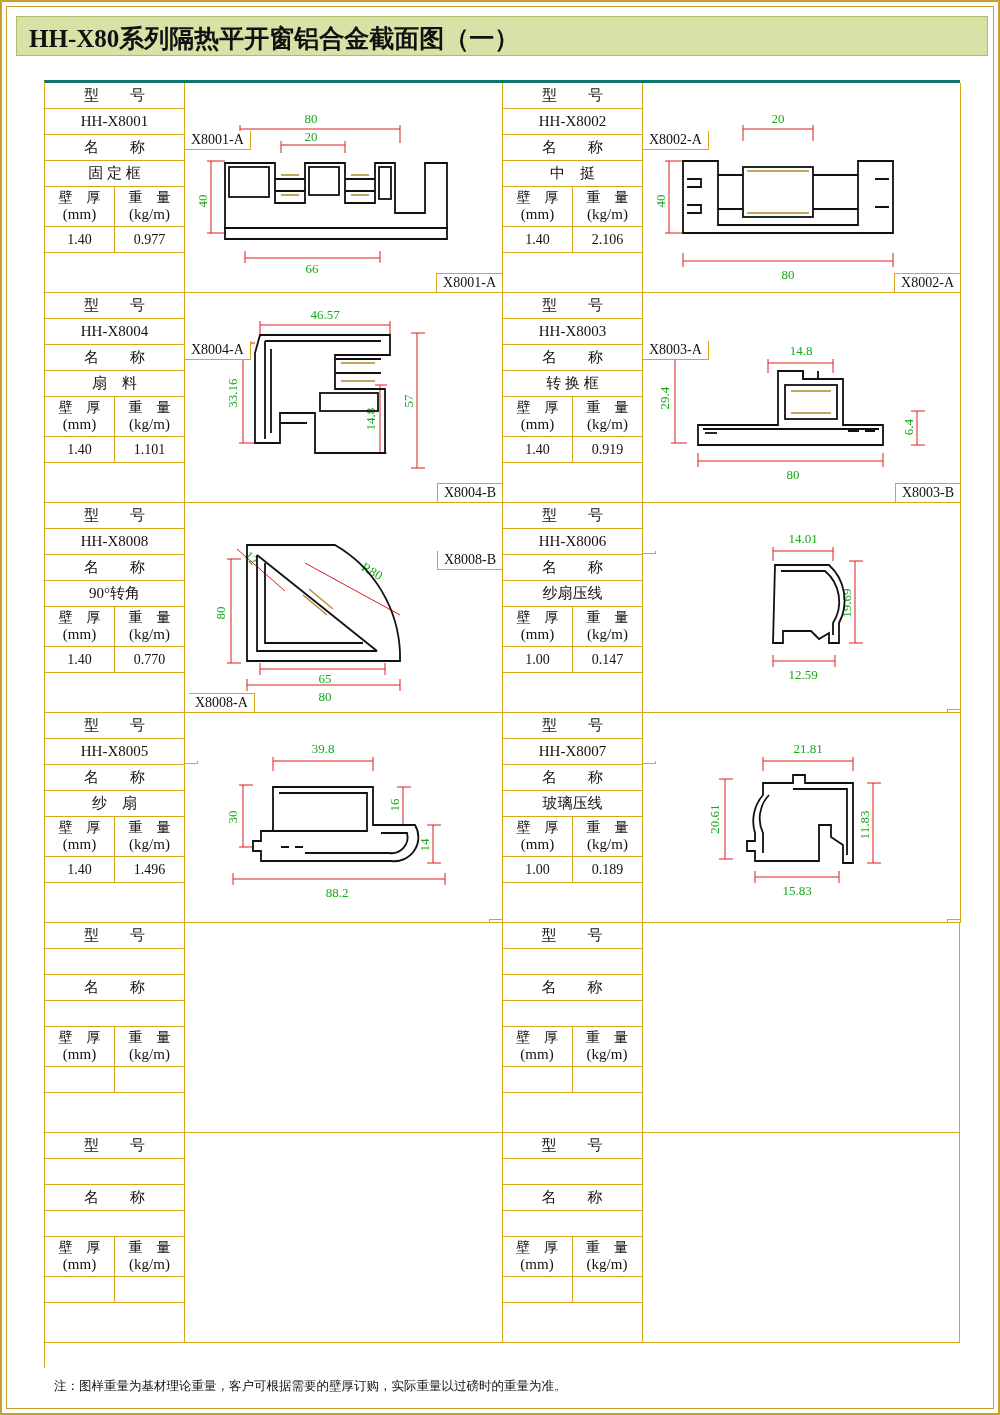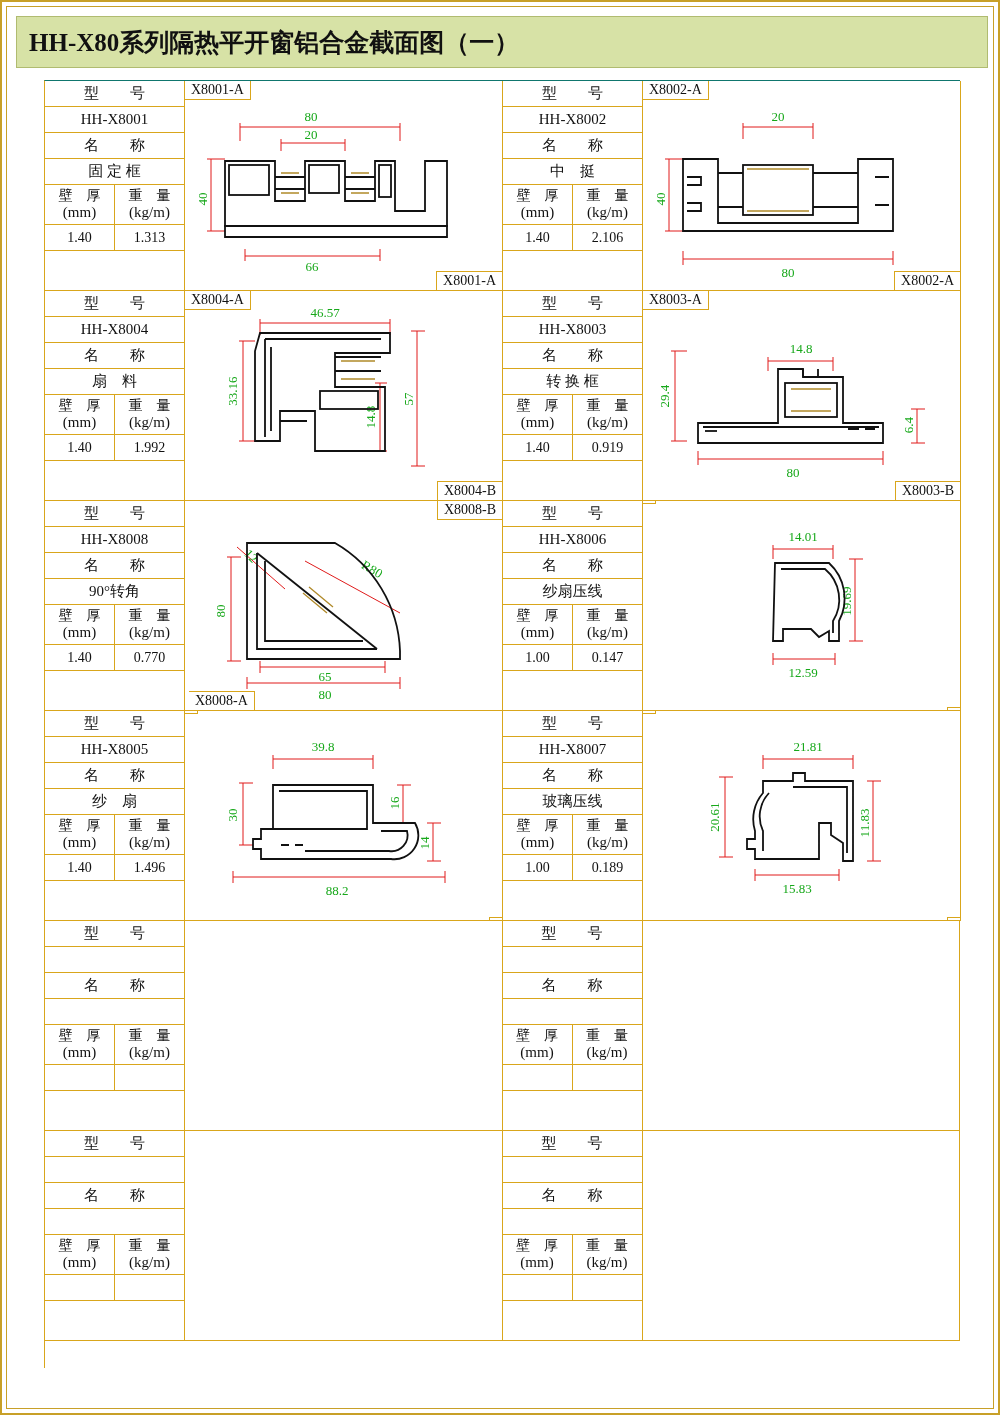--- a/index.html
+++ b/index.html
@@ -10,32 +10,32 @@
   }
   .page{
     position:relative;width:1000px;height:1415px;box-sizing:border-box;
     border:2px solid #c8a028;padding:0;
   }
   .page:before{
     content:"";position:absolute;inset:4px;border:1px solid #c8a028;pointer-events:none;
   }
   
   .title-bar{
-    position:absolute;left:14px;top:14px;width:972px;height:52px;
+    position:absolute;left:14px;top:14px;width:972px;height:40px;
     background:#d7e2a6;border:1px solid #b0bb70;box-sizing:border-box;
-    display:flex;align-items:center;
+    display:flex;align-items:flex-end;
   }
   .title-text{
     font-size:25px;font-weight:bold;color:#111;padding-left:12px;letter-spacing:0px;
     font-family:"Liberation Serif", serif;
   }
   
   .grid{
     position:absolute;left:42px;top:78px;width:916px;height:1288px;
-    border-left:1px solid #d9a61b;border-top:1px solid #0f766e;
+    border-left:1px solid #d9a61b;border-top:3px solid #0f766e;
     box-sizing:border-box;
   }
   .row{display:flex;width:100%;}
   
   .block{
     width:458px;box-sizing:border-box;
     border-right:1px solid #d9a61b;border-bottom:1px solid #d9a61b;
     position:relative;display:flex;
   }
   .block.tall{height:210px;}
@@ -58,21 +58,21 @@
   .irow.split .half:first-child{border-right:1px solid #d9a61b;}
   .irow.twoline{height:40px;}
   .irow.twoline .half span{display:block;}
   .irow.twoline .half .u{font-size:15px;margin-top:2px;}
   .irow.blank{flex:1;border-bottom:none;}
   .fig{
     flex:1;position:relative;overflow:hidden;
   }
   .code{
     position:absolute;font-size:14px;color:#111;background:#fff;
-    border:1px solid #d9a61b;padding:1px 6px;box-sizing:border-box;
+    border:1px solid #d9a61b;padding:1px 6px;box-sizing:border-box;margin-top:48px;
   }
   .code.tl{left:0;top:0;border-left:none;border-top:none;}
   .code.br{right:0;bottom:0;border-right:none;border-bottom:none;}
   .code.bl{left:4px;bottom:0;border-left:none;border-bottom:none;}
   .code.tr{right:0;top:0;border-right:none;border-top:none;}
   svg{display:block;}
   .dim{fill:#17a81a;font-size:13px;font-family:"Liberation Serif",serif;}
   .dimred{stroke:#e01b1b;stroke-width:1;fill:none;}
   .note{
     position:absolute;left:52px;bottom:18px;font-size:12.5px;color:#111;
@@ -103,21 +103,21 @@
                 <span>壁　厚</span>
                 <span class="u">(mm)</span>
               </div>
             <div class="half">
                 <span>重　量</span>
                 <span class="u">(kg/m)</span>
               </div>
           </div>
           <div class="irow split">
             <div class="half">1.40</div>
-            <div class="half">1.313</div>
+            <div class="half">0.977</div>
           </div>
           <div class="irow blank"></div>
         </div>
         <div class="fig">
           <div class="code tl">X8001-A</div>
           <div class="code br">X8001-A</div>
           <svg width="318" height="210" viewBox="0 0 318 210">
 
             <g class="dimred">
               <line x1="55" y1="46" x2="215" y2="46"></line>
@@ -223,21 +223,21 @@
                 <span>壁　厚</span>
                 <span class="u">(mm)</span>
               </div>
             <div class="half">
                 <span>重　量</span>
                 <span class="u">(kg/m)</span>
               </div>
           </div>
           <div class="irow split">
             <div class="half">1.40</div>
-            <div class="half">1.992</div>
+            <div class="half">1.101</div>
           </div>
           <div class="irow blank"></div>
         </div>
         <div class="fig">
           <div class="code tl">X8004-A</div>
           <div class="code br">X8004-B</div>
           <svg width="318" height="210" viewBox="0 0 318 210">
             <g class="dimred">
               <line x1="75" y1="32" x2="205" y2="32"></line>
                 <line x1="75" y1="28" x2="75" y2="44"></line>
@@ -649,13 +649,14 @@
             <div class="half"></div>
           </div>
           <div class="irow blank"></div>
         </div>
         <div class="fig"></div>
       </div>
     </div>
 
   </div>
 
+  <div class="note">注：图样重量为基材理论重量，客户可根据需要的壁厚订购，实际重量以过磅时的重量为准。</div>
 </div>
 
 </body></html>

